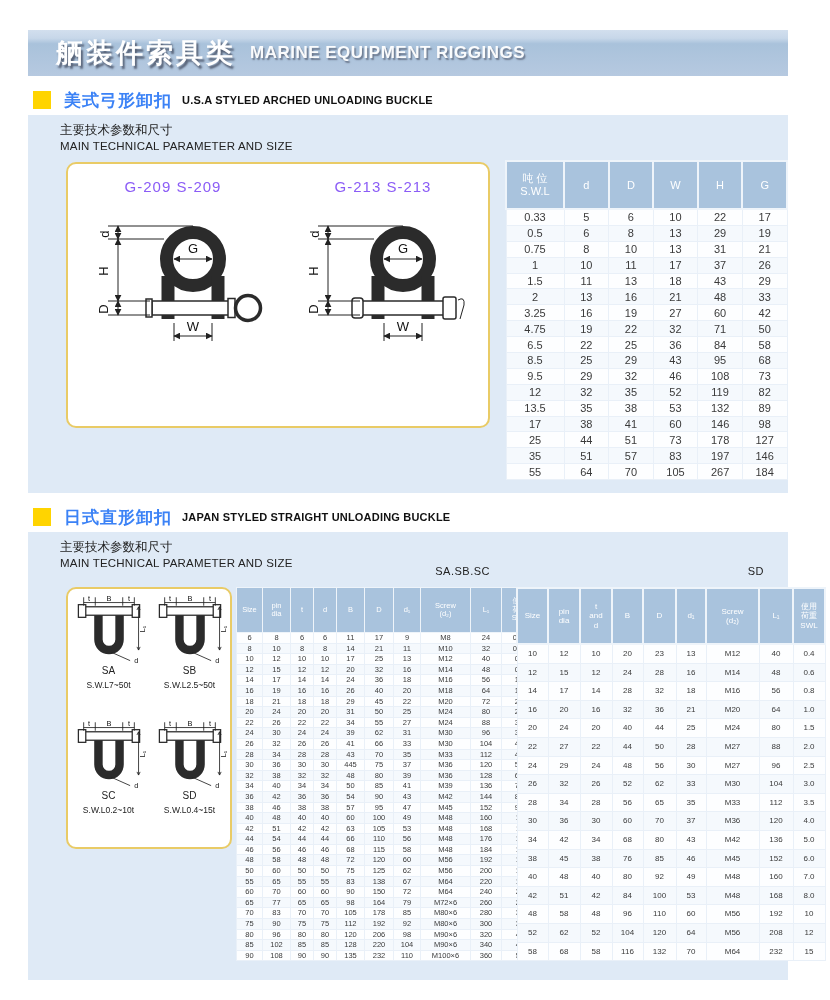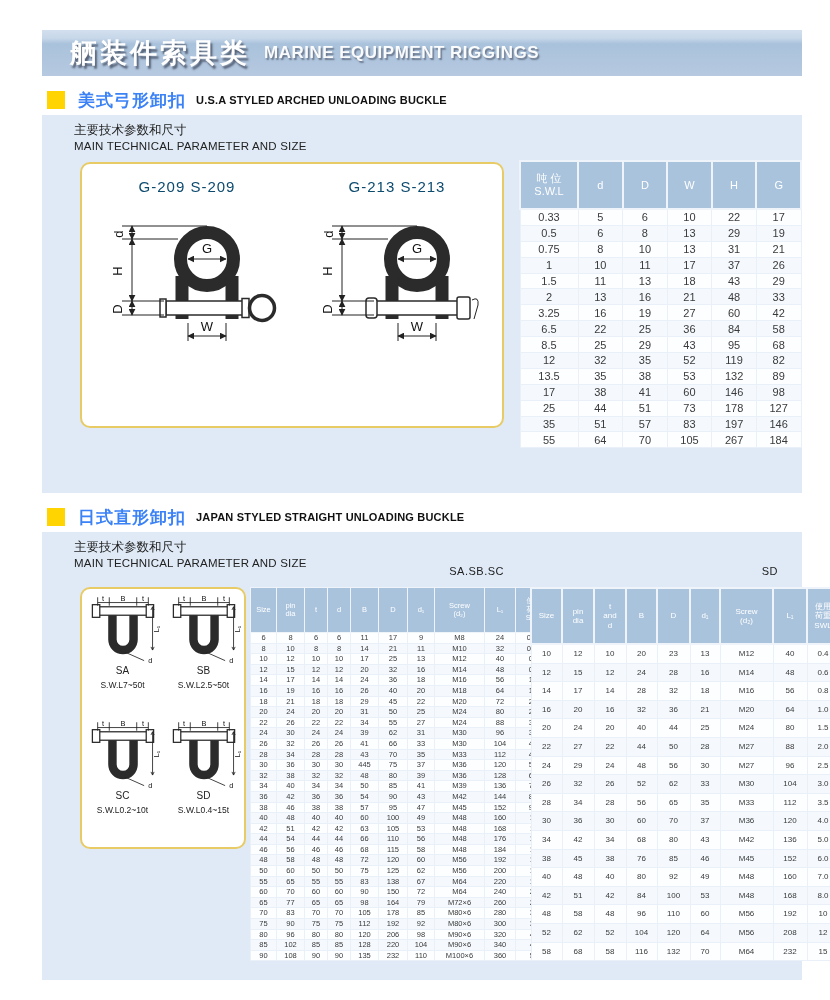--- a/index.html
+++ b/index.html
@@ -1,17 +1,17 @@
 <!DOCTYPE html>
 <html><head>
 <meta charset="utf-8">
 <style>
   html,body{margin:0;padding:0;background:#ffffff;}
   body{width:830px;height:1000px;position:relative;font-family:"Liberation Sans",sans-serif;color:#333;}
-  .content{position:absolute;left:42px;top:30px;width:760px;height:795px;}
+  .content{position:absolute;left:28px;top:30px;width:760px;height:795px;}
 
   
   .banner{position:absolute;left:0;top:0;width:760px;height:46px;
     background:linear-gradient(to bottom,#d2dfee 0%,#c7d7e9 18%,#a9c2db 30%,#b6c9e0 100%);
     display:flex;align-items:center;overflow:hidden;}
   .banner-zh{margin-left:28px;font-size:27px;font-weight:bold;color:#fff;letter-spacing:3px;
     text-shadow:2px 3px 2px rgba(70,80,100,.85);}
   .banner-en{margin-left:14px;font-size:17px;font-weight:bold;color:rgba(255,255,255,.95);
     letter-spacing:.5px;text-shadow:1.5px 2px 1.5px rgba(90,100,120,.8);}
 
@@ -26,21 +26,21 @@
   #panel1{top:85px;height:378px;}
   #panel2{top:502px;height:448px;}
   .param{position:absolute;left:32px;top:7px;line-height:16px;}
   .param-zh{font-size:12.5px;color:#222;}
   .param-en{font-size:11.5px;color:#222;letter-spacing:.2px;}
 
   
   .dbox{position:absolute;background:#fff;border:2px solid #e9cb66;border-radius:10px;box-sizing:border-box;}
   #dbox1{left:38px;top:47px;width:424px;height:266px;display:flex;padding-top:14px;}
   .shackle-col{flex:1;text-align:center;}
-  .model-label{font-size:15px;color:#0c4a6e;letter-spacing:1px;}
+  .model-label{font-size:15px;color:#8b5cf6;letter-spacing:1px;}
   .shackle-col svg{display:block;margin:6px auto 0 auto;}
   .dline{stroke:#222;stroke-width:1;fill:none;}
   .dpart{stroke:#2b2b2b;fill:none;}
   .svgtxt{font-family:"Liberation Sans",sans-serif;font-size:13px;fill:#111;}
   .svgtxt-sm{font-family:"Liberation Sans",sans-serif;font-size:7px;fill:#111;}
 
   #dbox2{left:38px;top:55px;width:166px;height:262px;display:grid;
     grid-template-columns:1fr 1fr;padding:4px 0;box-sizing:border-box;}
   .mini{ text-align:center;}
   .mini svg{display:block;margin:2px auto 0 auto;}
@@ -237,34 +237,50 @@
             </tr>
             <tr>
               <td>3.25</td>
               <td>16</td>
               <td>19</td>
               <td>27</td>
               <td>60</td>
               <td>42</td>
             </tr>
             <tr>
+              <td>4.75</td>
+              <td>19</td>
+              <td>22</td>
+              <td>32</td>
+              <td>71</td>
+              <td>50</td>
+            </tr>
+            <tr>
               <td>6.5</td>
               <td>22</td>
               <td>25</td>
               <td>36</td>
               <td>84</td>
               <td>58</td>
             </tr>
             <tr>
               <td>8.5</td>
               <td>25</td>
               <td>29</td>
               <td>43</td>
               <td>95</td>
               <td>68</td>
+            </tr>
+            <tr>
+              <td>9.5</td>
+              <td>29</td>
+              <td>32</td>
+              <td>46</td>
+              <td>108</td>
+              <td>73</td>
             </tr>
             <tr>
               <td>12</td>
               <td>32</td>
               <td>35</td>
               <td>52</td>
               <td>119</td>
               <td>82</td>
             </tr>
             <tr>

